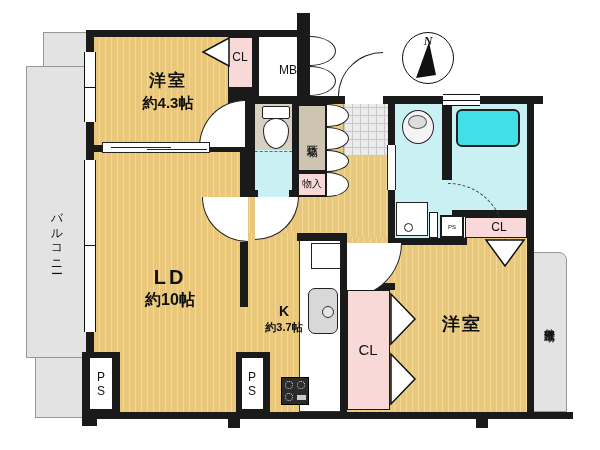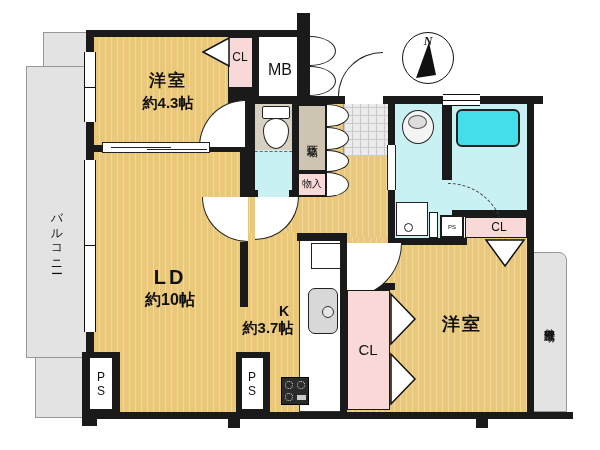--- a/index.html
+++ b/index.html
@@ -155,27 +155,27 @@
     </svg>
 
   <div class="wall" style="left:82px;top:352px;width:38px;height:63px;"></div>
   <div class="white" style="left:90px;top:358px;width:22px;height:51px;"></div>
   <div class="wall" style="left:236px;top:352px;width:34px;height:63px;"></div>
   <div class="white" style="left:242px;top:358px;width:21px;height:51px;"></div>
 
   <div class="lbl" style="left:168px;top:80px;font-size:17px;letter-spacing:2px;">洋室</div>
   <div class="lbl" style="left:168px;top:102px;font-size:15px;">約4.3帖</div>
   <div class="lbl" style="left:240px;top:57px;font-size:12px;font-weight:normal;">CL</div>
-  <div class="lbl" style="left:280px;top:70px;font-size:16px;font-weight:normal;">MB</div>
+  <div class="lbl" style="left:288px;top:70px;font-size:12px;font-weight:normal;">MB</div>
   <div class="vlbl" style="left:312px;top:138px;font-size:11px;font-weight:normal;letter-spacing:1px;">下駄箱</div>
   <div class="lbl" style="left:312px;top:184px;font-size:10px;font-weight:normal;">物入</div>
   <div class="lbl" style="left:170px;top:277px;font-size:20px;letter-spacing:3px;">LD</div>
   <div class="lbl" style="left:170px;top:300px;font-size:16px;">約10帖</div>
   <div class="lbl" style="left:284px;top:311px;font-size:14px;">K</div>
-  <div class="lbl" style="left:268px;top:327px;font-size:15px;">約3.7帖</div>
+  <div class="lbl" style="left:284px;top:327px;font-size:11px;">約3.7帖</div>
   <div class="lbl" style="left:368px;top:349px;font-size:15px;font-weight:normal;">CL</div>
   <div class="lbl" style="left:499px;top:227px;font-size:12px;font-weight:normal;">CL</div>
   <div class="lbl" style="left:452px;top:227px;font-size:6px;font-weight:normal;">PS</div>
   <div class="lbl" style="left:462px;top:324px;font-size:18px;letter-spacing:2px;">洋室</div>
   <div class="vlbl" style="left:101px;top:384px;font-size:12px;font-weight:normal;letter-spacing:0;">PS</div>
   <div class="vlbl" style="left:252px;top:384px;font-size:12px;font-weight:normal;letter-spacing:0;">PS</div>
 
   <div class="abs" style="left:402px;top:32px;width:52px;height:52px;border:1.5px solid #111;border-radius:50%;background:#fff;box-sizing:border-box;">
     <svg width="49" height="49" viewBox="0 0 49 49" style="position:absolute;left:0;top:0;">
         <polygon points="26,9 13,45 33,42" fill="#111"></polygon>

